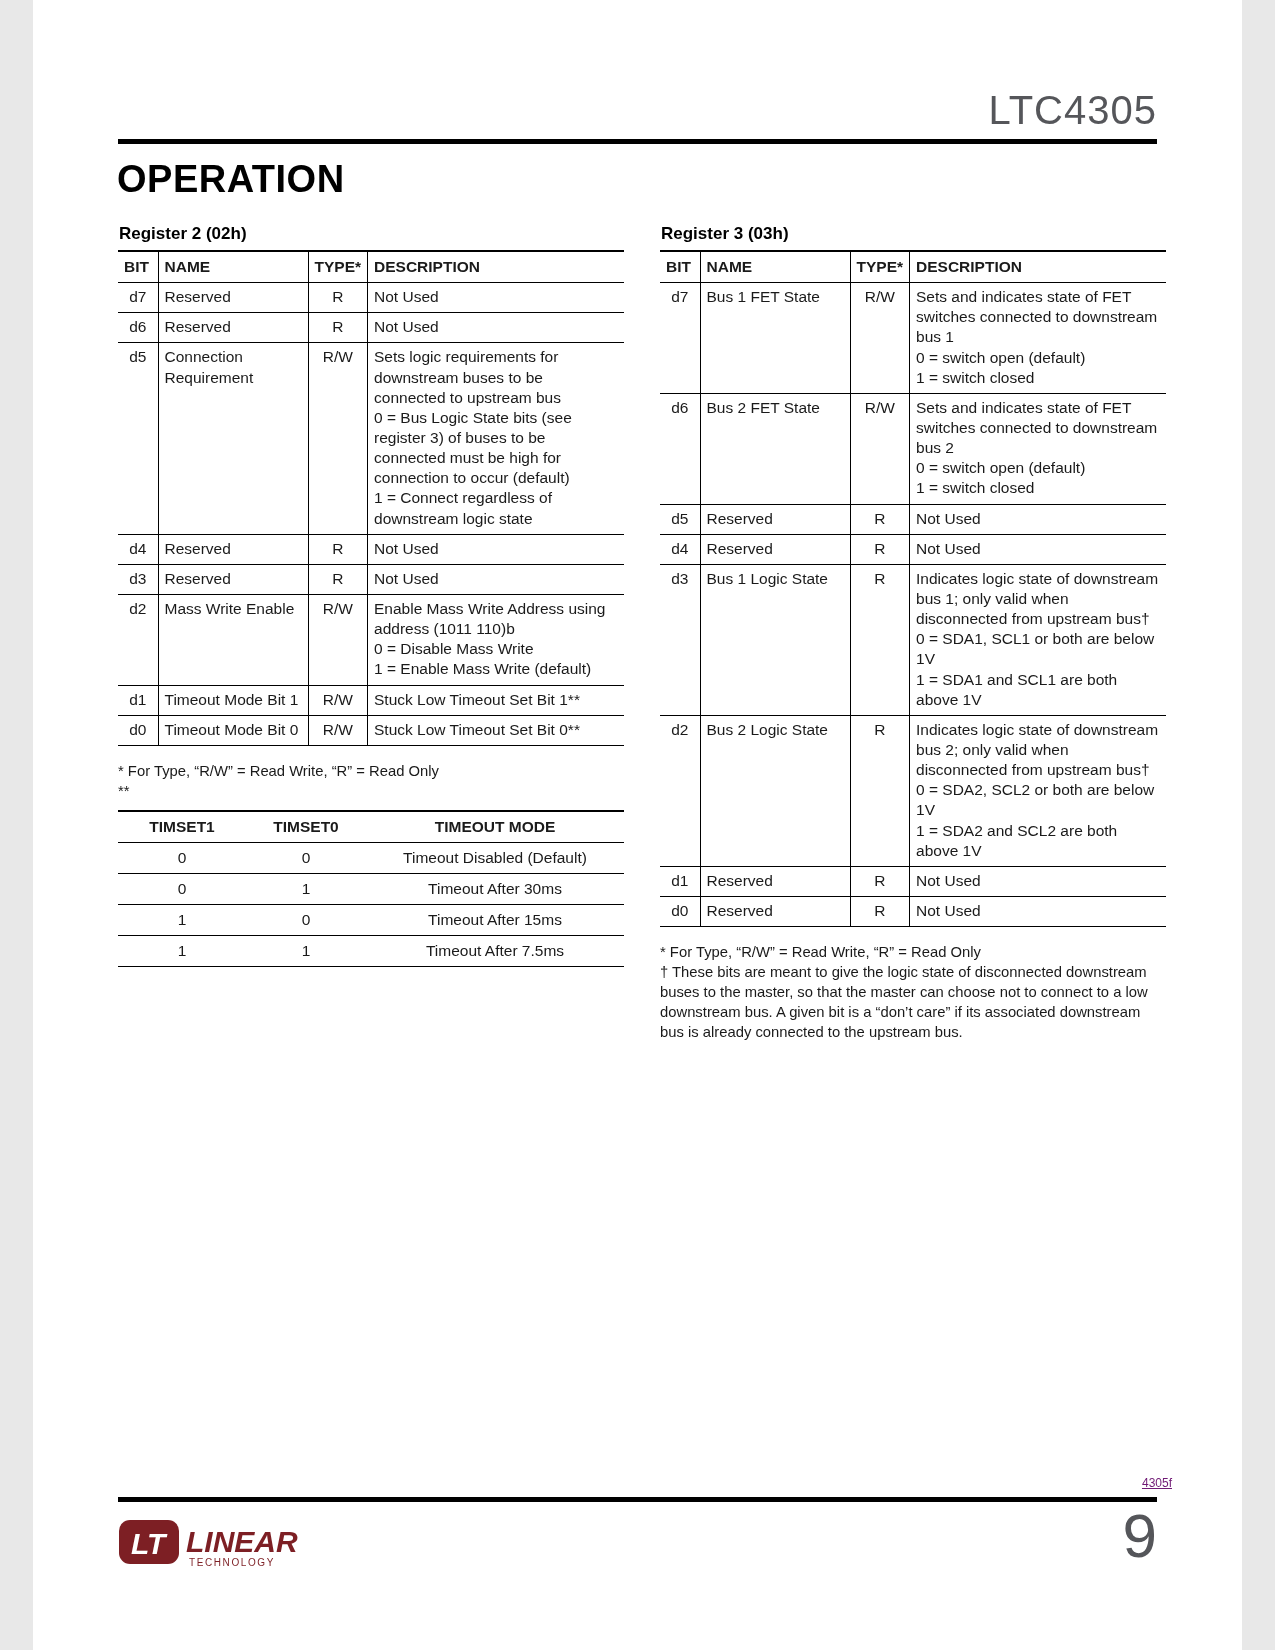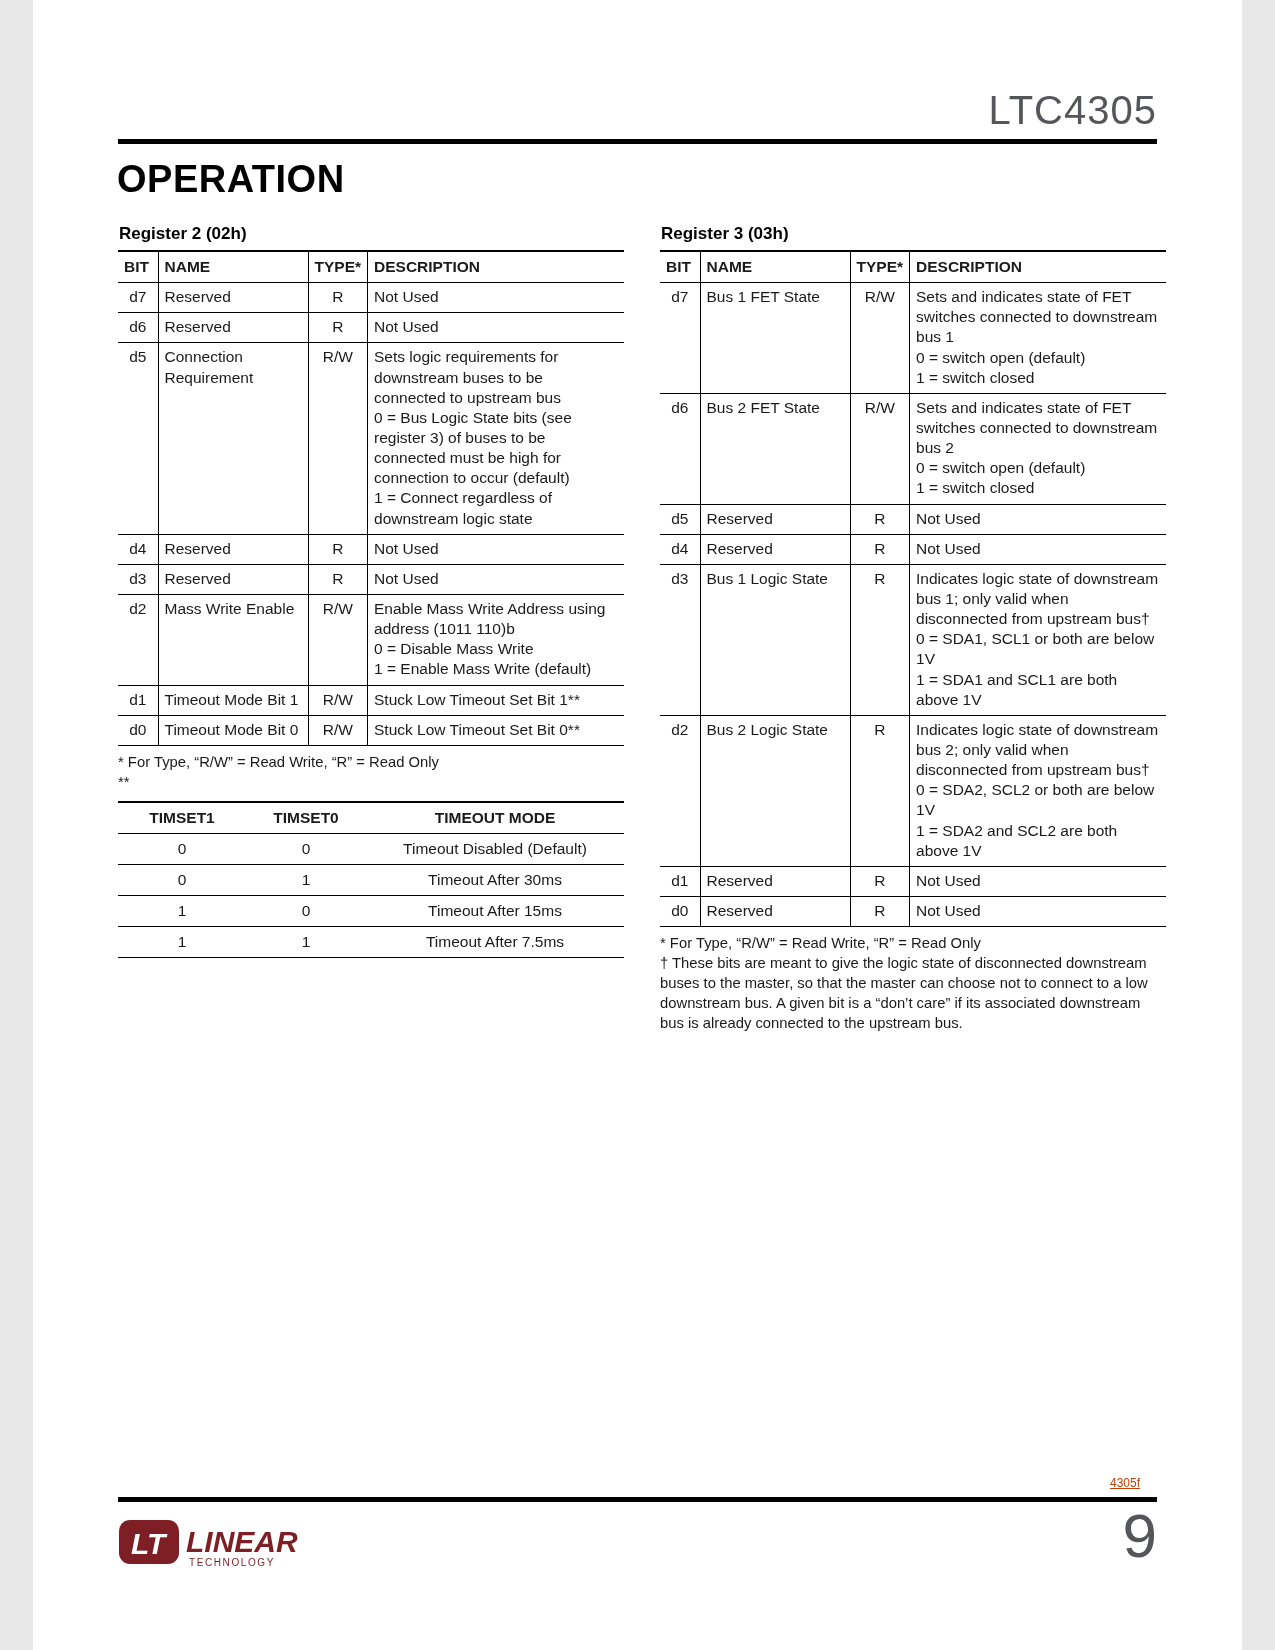--- a/index.html
+++ b/index.html
@@ -54,36 +54,36 @@
     text-align: left;
   }
   .reg-table th + th, .reg-table td + td { border-left: 1px solid #000; }
   .reg-table th { font-weight: 700; padding-top: 5px; }
   .reg-table td:nth-child(1) { text-align: center; }
   .reg-table td:nth-child(3) { text-align: center; }
   .reg-table td:nth-child(4) { white-space: pre-line; }
   .c-bit  { width: 40px; }
   .c-name { width: 150px; }
   .c-type { width: 54px; }
-  .footnotes { margin-top: 7px; font-size: 14.8px; line-height: 1.35; color:#1a1a1a; }
+  .footnotes { margin-top: 16px; font-size: 14.8px; line-height: 1.35; color:#1a1a1a; }
   .footnotes div { margin: 0; }
   .timeout-table { border-top: 2.5px solid #000; margin-top: 8px; }
   .timeout-table th, .timeout-table td {
     border-bottom: 1px solid #000;
     padding: 5px 6px;
     text-align: center;
   }
   .timeout-table th { font-weight: 700; }
   .t-c1 { width: 128px; }
   .t-c2 { width: 120px; }
   .doc-code {
     position: absolute;
-    right: 102px; top: 1476px;
+    right: 70px; top: 1476px;
     font-size: 12px;
-    color: #c2410c;
+    color: #701a75;
     text-decoration: underline;
   }
   .rule-bottom {
     position: absolute;
     left: 85px; right: 85px; top: 1497px;
     height: 5px;
     background: #000;
   }
   .logo {
     position: absolute;

